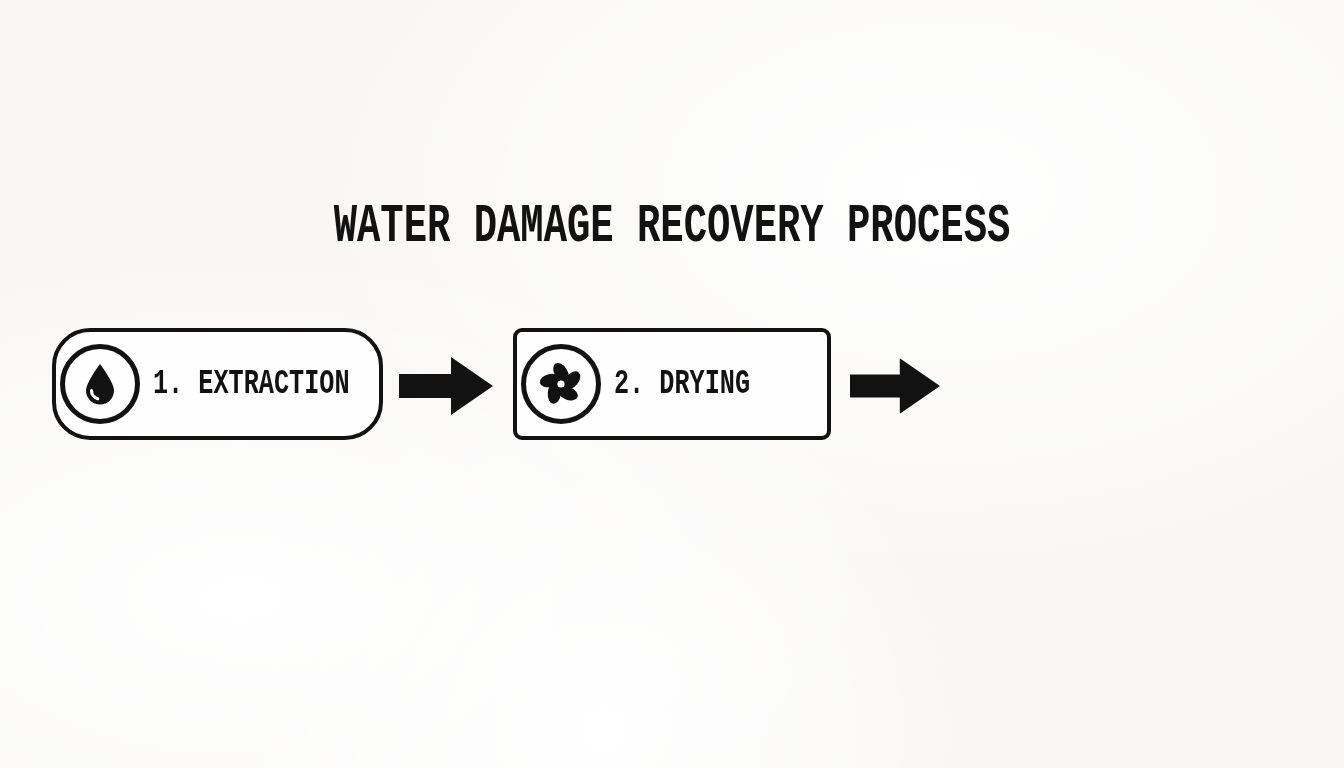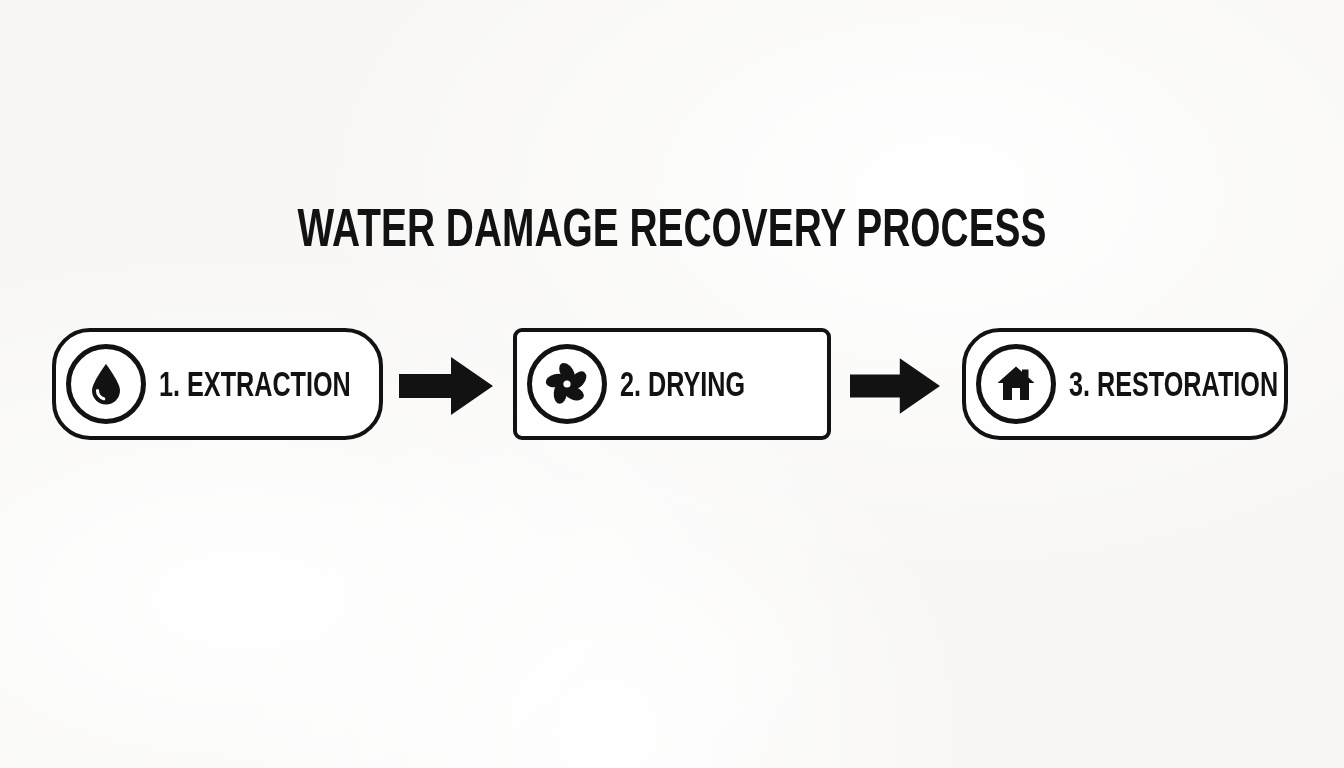--- a/index.html
+++ b/index.html
@@ -4,21 +4,21 @@
 <style>
   html, body {
     margin: 0;
     padding: 0;
   }
   .canvas {
     position: relative;
     width: 1344px;
     height: 768px;
     overflow: hidden;
-    font-family: Liberation Sans, sans-serif;
+    font-family: Liberation Mono, monospace;
     background:
       radial-gradient(ellipse at 18% 78%, #ffffff 0%, rgba(255,255,255,0) 42%),
       radial-gradient(ellipse at 70% 25%, #ffffff 0%, rgba(255,255,255,0) 48%),
       radial-gradient(ellipse at 45% 95%, #ffffff 0%, rgba(255,255,255,0) 35%),
       #f8f7f5;
     color: #111111;
   }
 
   .title {
     position: absolute;
@@ -39,21 +39,21 @@
   .step-box {
     position: absolute;
     top: 328px;
     height: 112px;
     box-sizing: border-box;
     background: #fefefe;
     border: 4px solid #121212;
     border-radius: 38px;
     display: flex;
     align-items: center;
-    padding-left: 10px;
+    padding-left: 4px;
     gap: 13px;
   }
   .box1 { left: 52px;  width: 331px; }
   .box2 { left: 513px; width: 318px; border-radius: 9px; }
   .box3 { left: 962px; width: 326px; }
 
   .icon-ring {
     flex: 0 0 auto;
     width: 80px;
     height: 80px;
@@ -136,23 +136,14 @@
     </span>
     <span class="step-label">2. DRYING</span>
   </div>
 
   <span class="arrow arrow2">
     <svg viewBox="0 0 94 58" aria-hidden="true">
       <polygon points="0,17 52,17 52,0 94,29 52,58 52,41 0,41" fill="#121212"></polygon>
     </svg>
   </span>
 
-  <div class="step-box box3">
-    <span class="icon-ring">
-      <svg width="48" height="48" viewBox="0 0 48 48" aria-hidden="true">
-        <path d="M24,6.5 L5.5,23 L11,23 L11,40 L37,40 L37,23 L42.5,23 L36.5,17.6 L36.5,9.5 L30,9.5 L30,11.8 Z" fill="#121212"></path>
-        <rect x="20" y="28" width="8" height="12" fill="#fefefe"></rect>
-      </svg>
-    </span>
-    <span class="step-label">3. RESTORATION</span>
-  </div>
 
 </div>
 
 </body></html>

